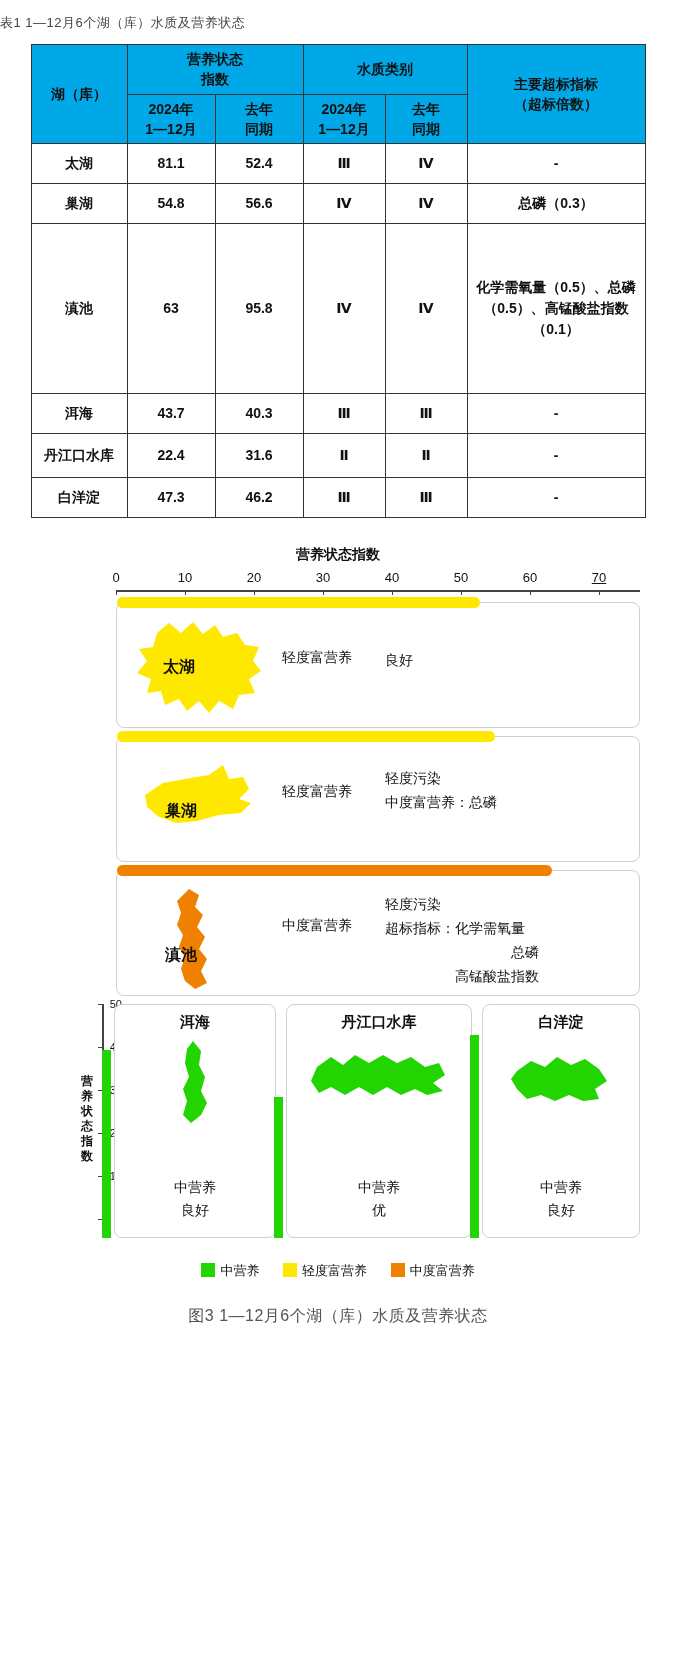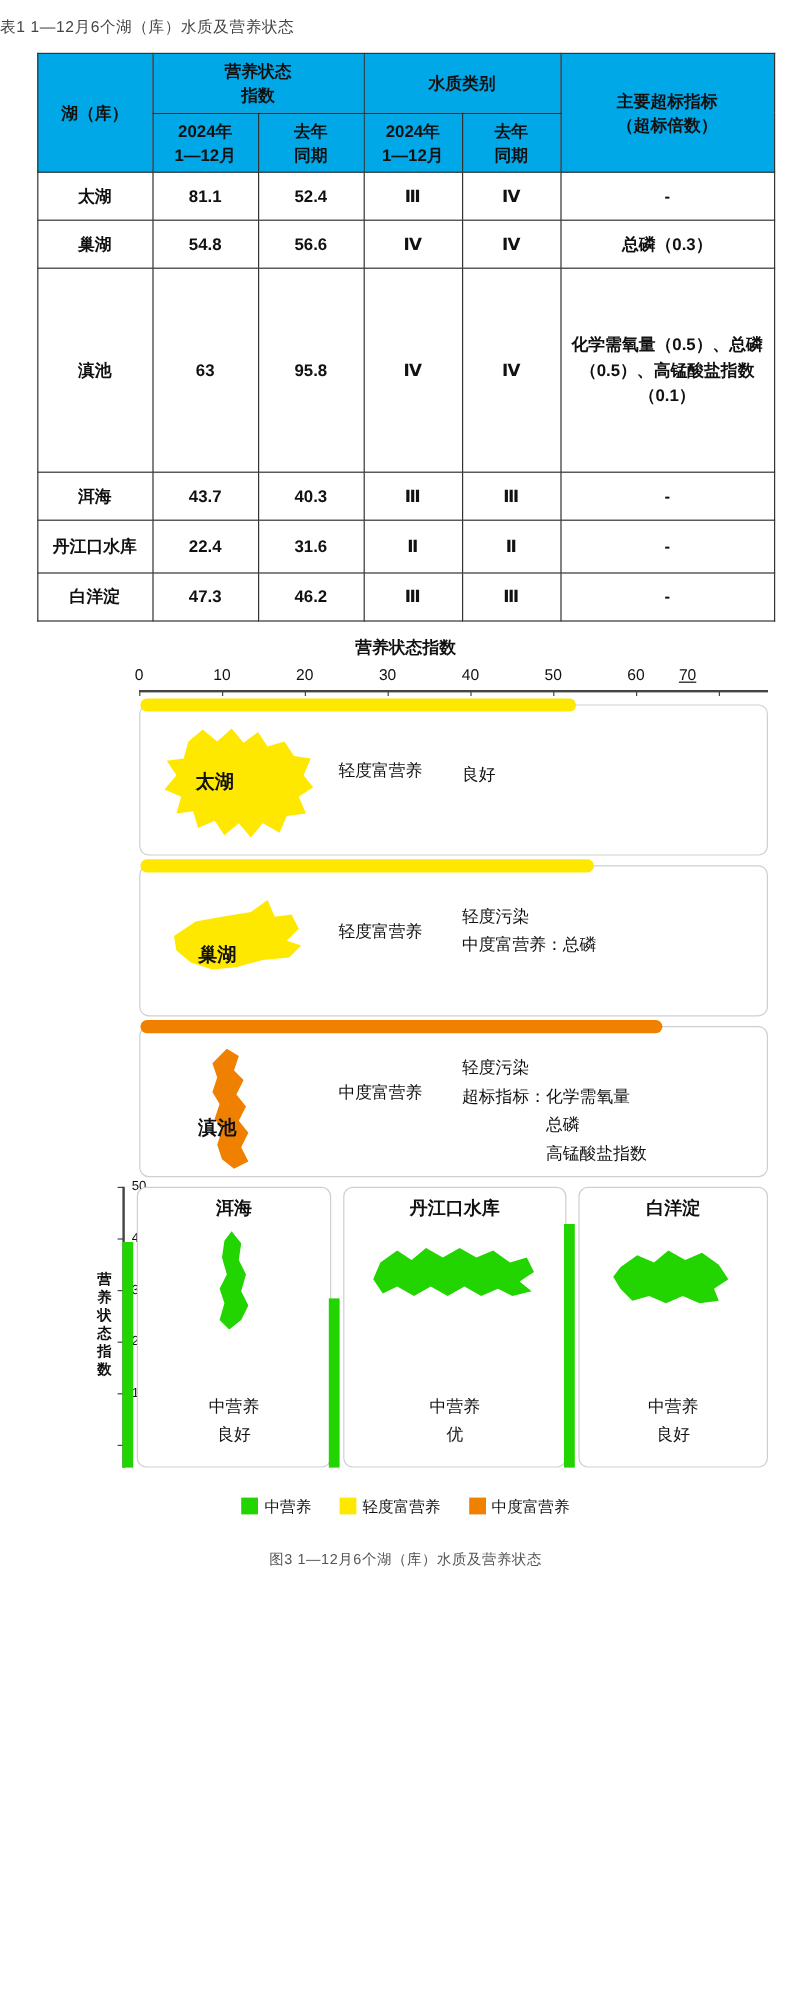--- a/index.html
+++ b/index.html
@@ -45,21 +45,21 @@
   }
   .col-lake{width:96px;}
   .col-num{width:88px;}
   .col-cls{width:82px;}
   .col-main{width:178px;}
   .cell-main{font-size:13px;}
 
   
   .fig{
     position:relative;
-    margin:13px auto 0 auto;
+    margin:28px auto 0 auto;
     width:640px;
   }
   .fig-title{
     text-align:center;
     font-size:14px;
     font-weight:bold;
     color:#111;
     margin-bottom:6px;
   }
   
@@ -210,21 +210,21 @@
     font-size:13px;
     color:#111;
   }
   .legend .item{display:inline-block;margin:0 10px;}
   .legend .sw{
     display:inline-block;width:14px;height:14px;
     vertical-align:-2px;margin-right:5px;
   }
   .fig-caption{
     text-align:center;
-    font-size:12px;
+    font-size:16px;
     color:#555;
     margin-top:26px;
     letter-spacing:0.5px;
   }
 </style>
 </head>
 <body>
 
 <div class="page">
 
@@ -332,21 +332,21 @@
     <div class="fig-title">营养状态指数</div>
 
     <div class="axis-top">
       <span class="tick-label" style="left:98px;">0</span>
       <span class="tick-label" style="left:167px;">10</span>
       <span class="tick-label" style="left:236px;">20</span>
       <span class="tick-label" style="left:305px;">30</span>
       <span class="tick-label" style="left:374px;">40</span>
       <span class="tick-label" style="left:443px;">50</span>
       <span class="tick-label" style="left:512px;">60</span>
-      <span class="tick-label" style="left:555px;text-decoration:underline;">70</span>
+      <span class="tick-label" style="left:581px;text-decoration:underline;">70</span>
       <div class="axis-line">
         <i class="tk" style="left:0;"></i>
           <i class="tk" style="left:69px;"></i>
         <i class="tk" style="left:138px;"></i>
           <i class="tk" style="left:207px;"></i>
         <i class="tk" style="left:276px;"></i>
           <i class="tk" style="left:345px;"></i>
         <i class="tk" style="left:414px;"></i>
           <i class="tk" style="left:483px;"></i>
       </div>
@@ -384,21 +384,21 @@
       <div class="lake-shape">
         <svg viewBox="0 0 150 108" width="150" height="108" aria-hidden="true">
           <path fill="#f08000" d="M66 4 L76 10 L72 22 L80 30 L74 42 L82 52 L76 64 L84 74 L78 86 L84 98 L72 104 L62 96 L58 84 L62 72 L56 62 L60 50 L54 40 L58 28 L54 16 Z"></path>
         </svg>
       </div>
       <div class="lake-name" style="left:48px;top:74px;">滇池</div>
       <div class="txt-col1">中度富营养</div>
       <div class="txt-col2" style="top:22px;">
         <div>轻度污染</div>
         <div>超标指标：化学需氧量</div>
-        <div style="padding-left:70px;">总磷</div>
+        <div style="padding-left:70px;text-align:right;">总磷</div>
         <div style="padding-left:70px;">高锰酸盐指数</div>
       </div>
     </div>
 
     <div class="bottom">
       <div class="yaxis">
         <div class="ylab">营养状态指数</div>
         <span class="ytick" style="top:0px;">50</span>
         <span class="ytick" style="top:43px;">40</span>
         <span class="ytick" style="top:86px;">30</span>

